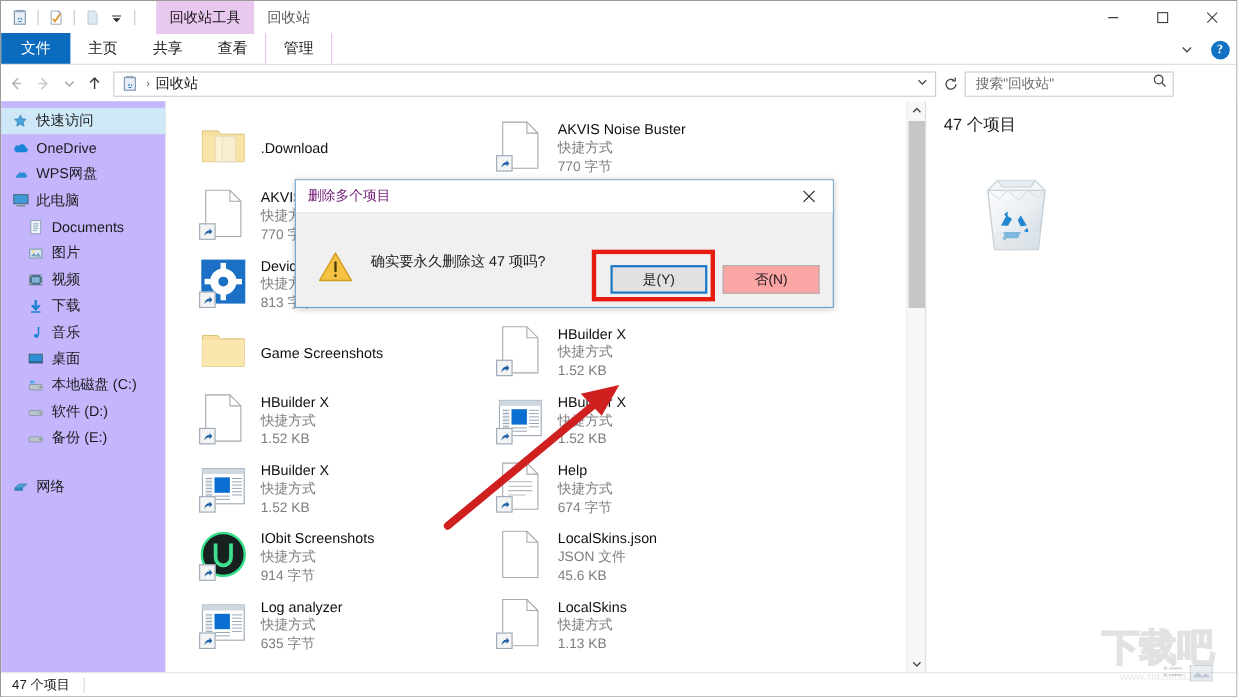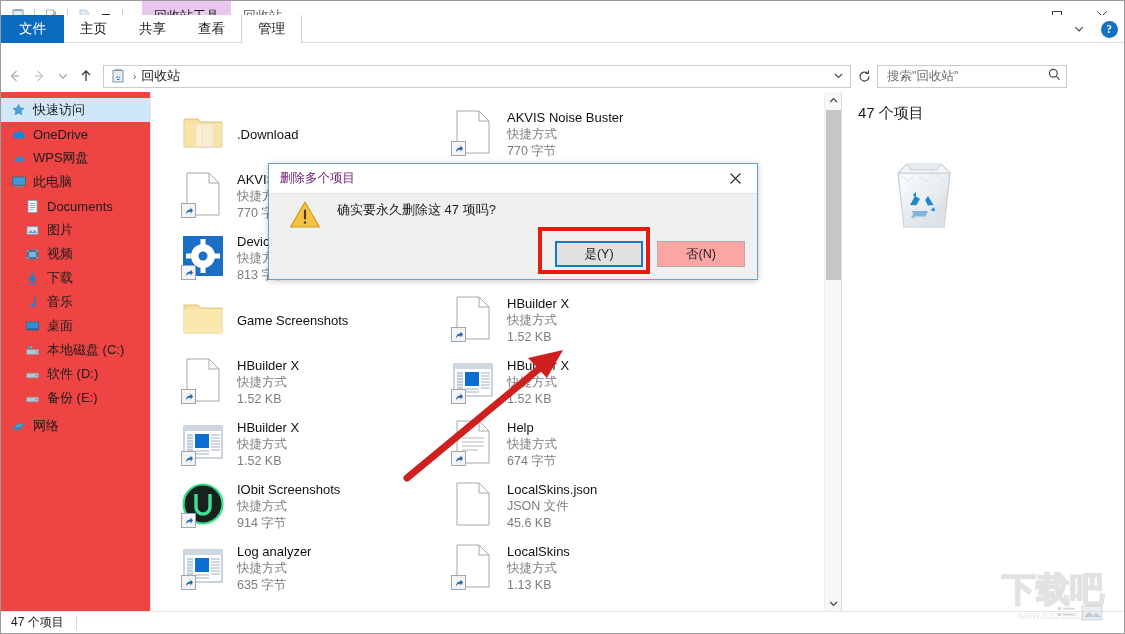--- a/index.html
+++ b/index.html
@@ -42,23 +42,23 @@
   .wincontrols {
     position: absolute; right: 0; top: 0; display: flex; height: 30px;
   }
   .wc {
     width: 45px; height: 30px; display: flex; align-items: center; justify-content: center;
   }
   .wc svg { display: block; }
 
   
   .ribbon {
-    position: absolute; left: 0; top: 14px; width: 1123px; height: 28px;
+    position: absolute; left: 0; top: 30px; width: 1123px; height: 28px;
     background: #ffffff;
-    display: flex; align-items: center;
+    display: flex; align-items: flex-end;
     border-bottom: 1px solid #dcdcdc;
   }
   .rtab {
     display: flex; align-items: center; justify-content: center;
     font-size: 13.5px; color: #1b1b1b;
     padding: 0 16px; height: 28px; white-space: nowrap;
   }
   .rtab.file { background: #0b6cbf; color: #fff; padding: 0 18px; }
   .rtab.mgr  { background: #ffffff; border-left: 1px solid #e3c3e9; border-right: 1px solid #e3c3e9; }
   .ribbon-right {
@@ -103,21 +103,21 @@
   .searchfield input::placeholder { color: #6e6e6e; opacity: 1; }
 
   
   .body {
     position: absolute; left: 0; top: 91px; width: 1123px; height: 520px;
     display: flex;
   }
 
   
   .navpane {
-    width: 150px; height: 520px; background: #ef4444;
+    width: 150px; height: 520px; background: #c4b5fd;
     padding-top: 6px; overflow: hidden; position: relative;
     border-right: 1px solid #e6e6e6;
   }
   .nav-item {
     height: 24px; display: flex; align-items: center;
     padding-left: 10px; font-size: 13px; color: #1b1b1b; white-space: nowrap;
   }
   .nav-item.selected { background: #cfe8f8; }
   .nav-item.lvl1 { padding-left: 24px; }
   .nav-ico { width: 22px; display: flex; align-items: center; justify-content: flex-start; flex: 0 0 22px; }
@@ -195,21 +195,21 @@
   }
   .dlg-title {
     height: 30px; background: #ffffff; display: flex; align-items: center;
     padding-left: 11px; border-bottom: 1px solid #e2e2e2;
   }
   .dlg-title-text { font-size: 12.5px; color: #701a75; }
   .dlg-close {
     margin-left: auto; width: 44px; height: 30px;
     display: flex; align-items: center; justify-content: center;
   }
-  .dlg-body { display: flex; padding: 4px 0 0 20px; height: 52px; }
+  .dlg-body { display: flex; padding: 4px 0 0 20px; height: 52px; margin-top: 28px; }
   .dlg-warn { width: 32px; flex: 0 0 32px; margin-top: 2px; }
   .dlg-msg { font-size: 13px; color: #1b1b1b; padding-left: 16px; padding-top: 3px; }
   .dlg-buttons {
     position: absolute; right: 12px; bottom: 12px; display: flex; gap: 14px; align-items: center;
   }
   .dlg-btn {
     width: 88px; height: 26px; background: #fca5a5; border: 1px solid #adadad;
     font-size: 12.5px; color: #1b1b1b; display: flex; align-items: center; justify-content: center;
     font-family: "Liberation Sans", sans-serif;
   }
@@ -503,21 +503,21 @@
       <div class="nav-item lvl1">
         <span class="nav-ico">
           <svg width="15" height="15" viewBox="0 0 15 15">
               <rect x="1.5" y="6.2" width="12" height="4.6" rx="0.8" fill="#b9c4cc" stroke="#8995a0" stroke-width="0.8"></rect>
               <circle cx="11.6" cy="8.5" r="0.8" fill="#6f7d88"></circle>
             </svg>
         </span>
         <span>备份 (E:)</span>
       </div>
 
-      <div class="nav-item" style="margin-top:4px">
+      <div class="nav-item" style="margin-top:20px">
         <span class="nav-ico">
           <svg width="16" height="14" viewBox="0 0 16 14">
               <path d="M2.5 8.5l4-3.5h7l-4 3.5z" fill="#4aa3dd" stroke="#3b7da8" stroke-width="0.7"></path>
               <path d="M2.5 8.5v2.3h7V8.5" fill="#2f86c4" stroke="#3b7da8" stroke-width="0.7"></path>
             </svg>
         </span>
         <span>网络</span>
       </div>
     </div>
 

